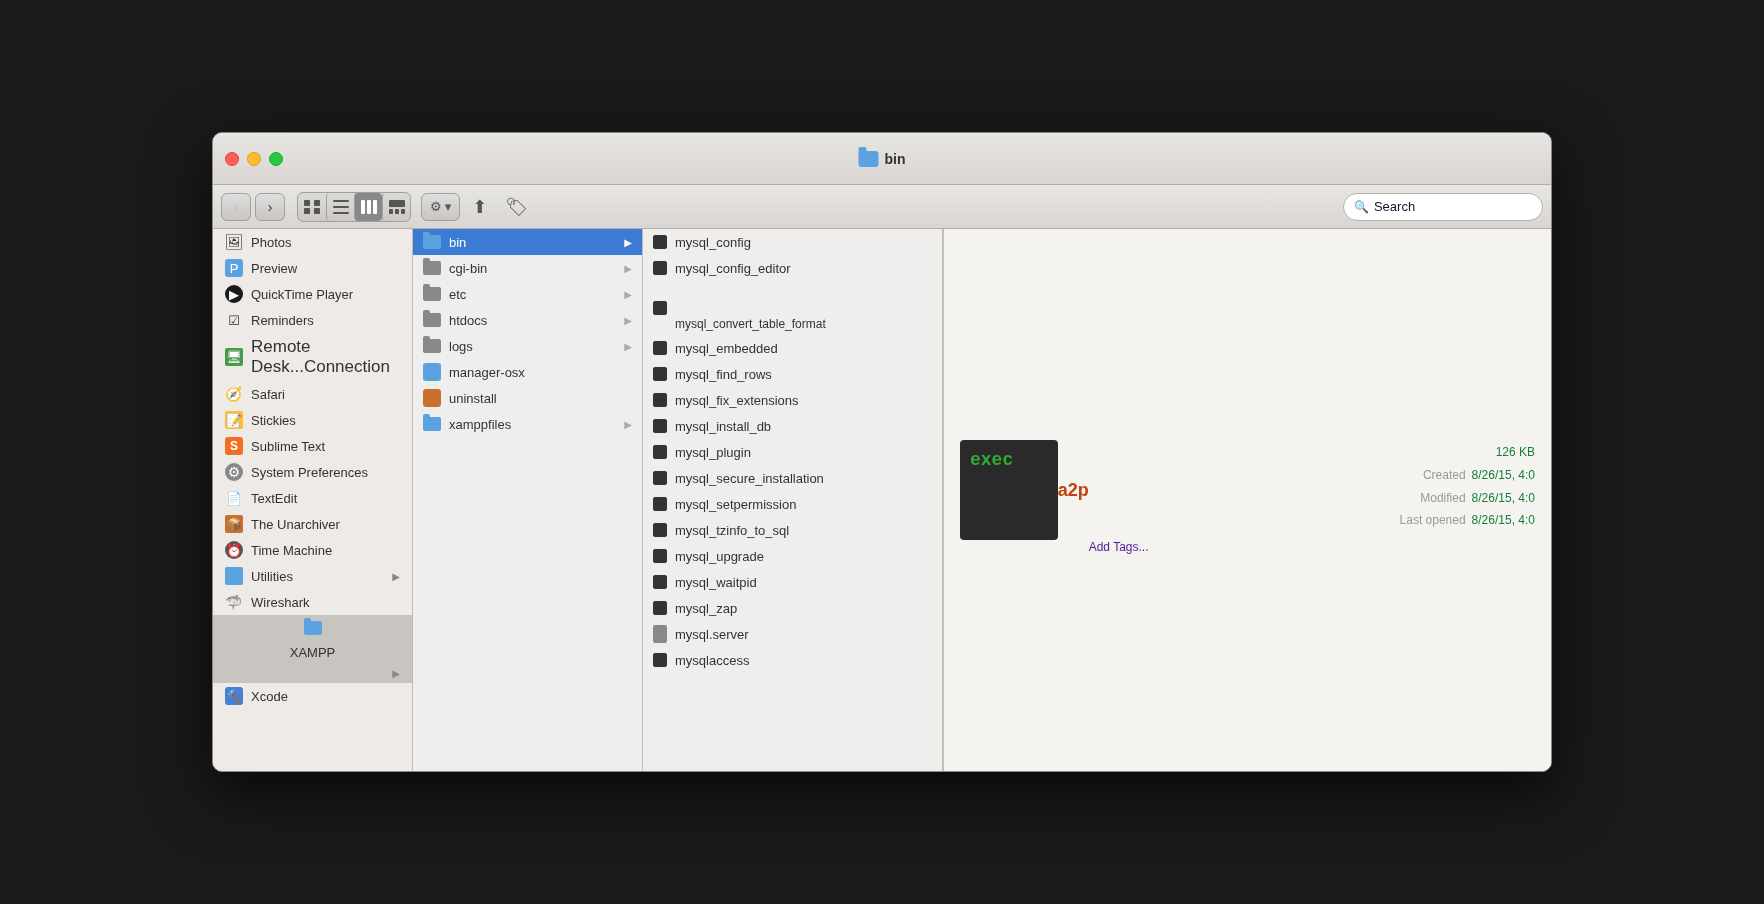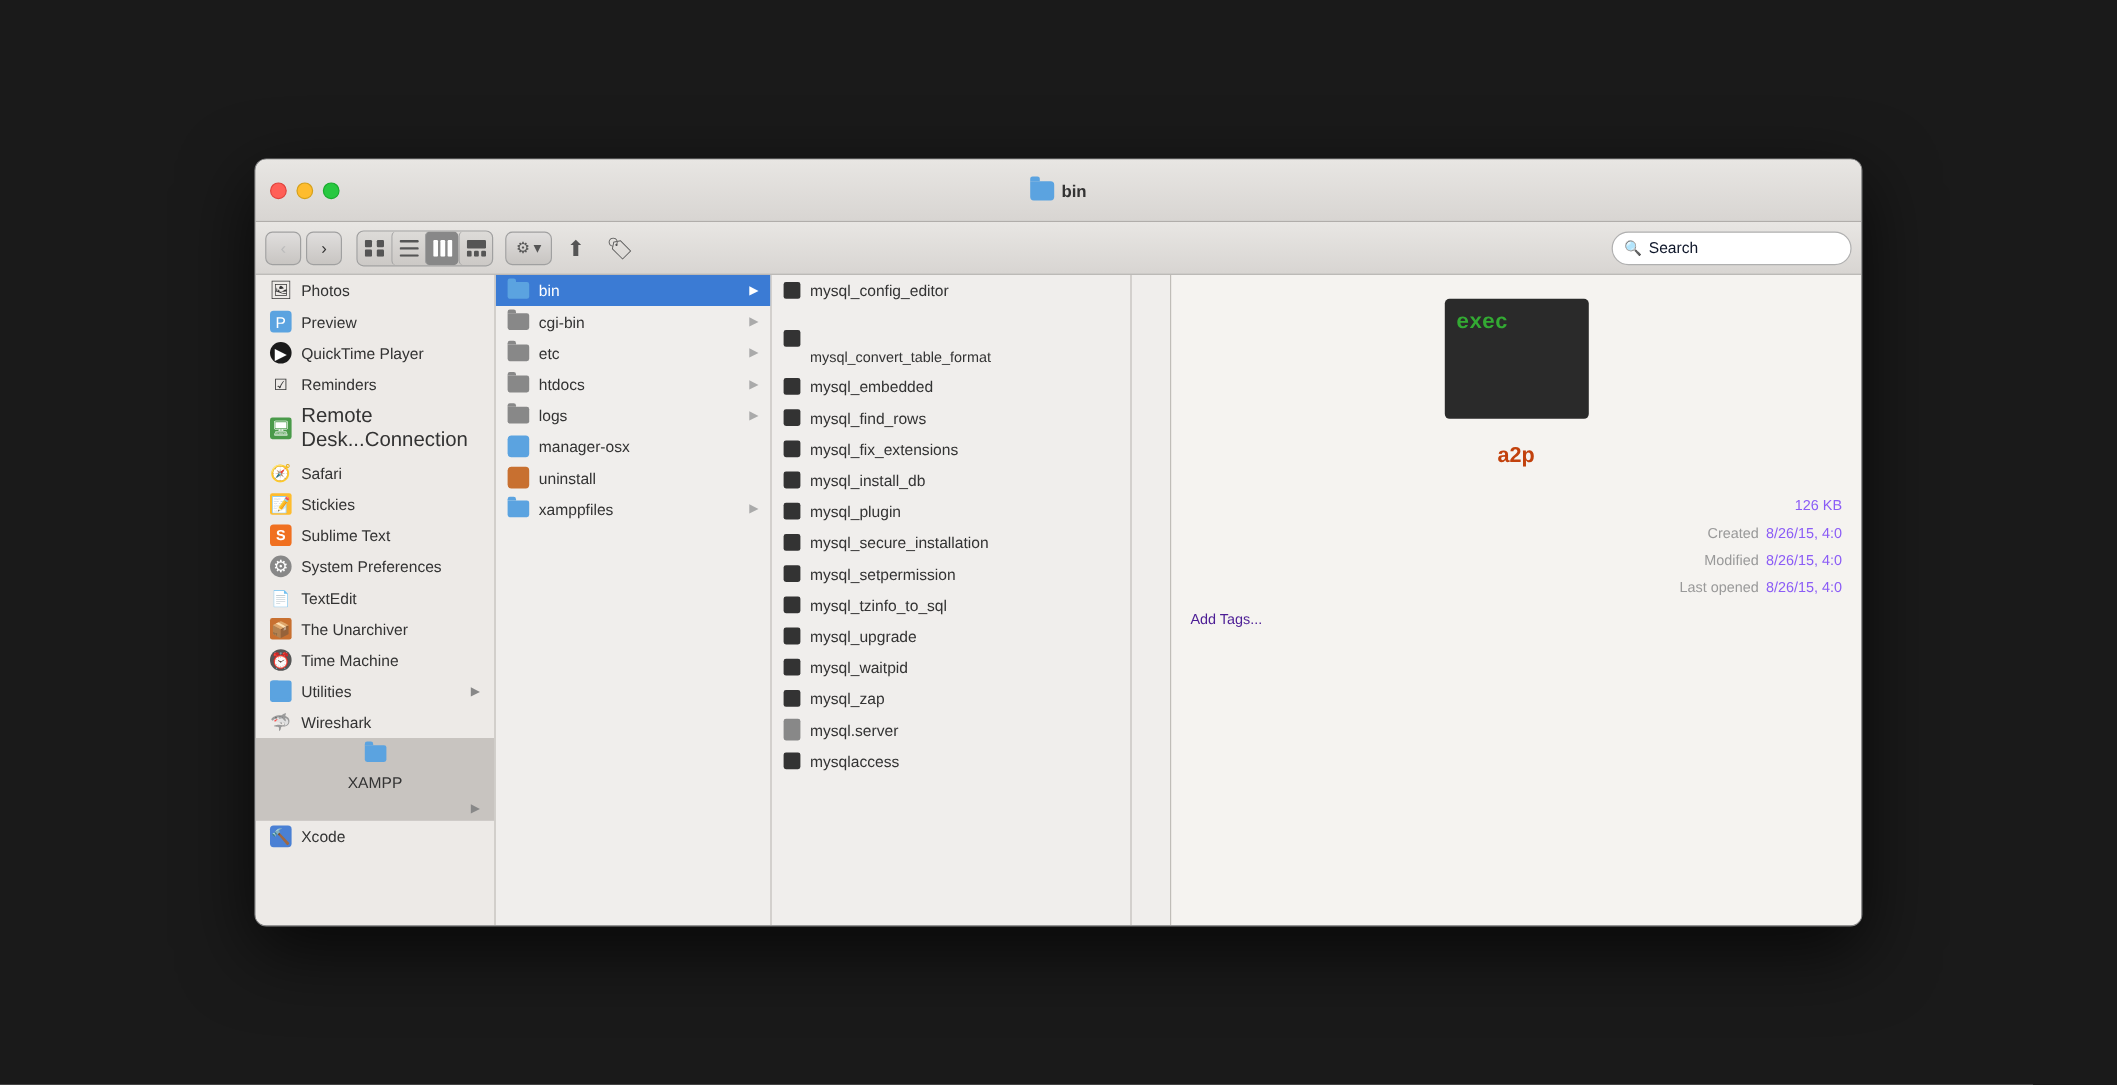--- a/index.html
+++ b/index.html
@@ -304,26 +304,25 @@
       background: #333;
       border-radius: 2px;
       flex-shrink: 0;
     }
 
     
     .preview-panel {
       flex: 1;
       background: #f5f3f0;
       display: flex;
-      flex-direction: column;
+      flex-direction: row;
       align-items: center;
       padding: 20px 16px;
       border-left: 1px solid #c0bdb8;
       overflow: hidden;
-      margin-left: 32px;
     }
 
     .preview-thumbnail {
       width: 120px;
       height: 100px;
       background: #2a2a2a;
       border-radius: 4px;
       display: flex;
       align-items: flex-start;
       justify-content: flex-start;
@@ -358,21 +357,21 @@
       justify-content: flex-end;
       gap: 6px;
     }
 
     .meta-label {
       color: #999;
       font-size: 12px;
     }
 
     .meta-value {
-      color: #8b5cf6;
+      color: #15803d;
       font-size: 12px;
     }
 
     .add-tags {
       color: #4c1d95;
       font-size: 12px;
       cursor: pointer;
       margin-top: 4px;
       text-align: left;
       width: 100%;
@@ -567,20 +566,24 @@
           <span>uninstall</span>
         </div>
         <div class="col-item">
           <div class="folder-icon"></div>
           <span>xamppfiles</span>
           <span class="col-arrow">▶</span>
         </div>
       </div>
 
       <div class="column col2">
+        <div class="col-item">
+          <div class="exec-icon"></div>
+          <span>mysql_config</span>
+        </div>
         <div class="col-item">
           <div class="exec-icon"></div>
           <span>mysql_config_editor</span>
         </div>
         <div class="col-item">
           <div class="exec-icon"></div>
           <span style="font-size:12px;margin-top:32px;">mysql_convert_table_format</span>
         </div>
         <div class="col-item">
           <div class="exec-icon"></div>

